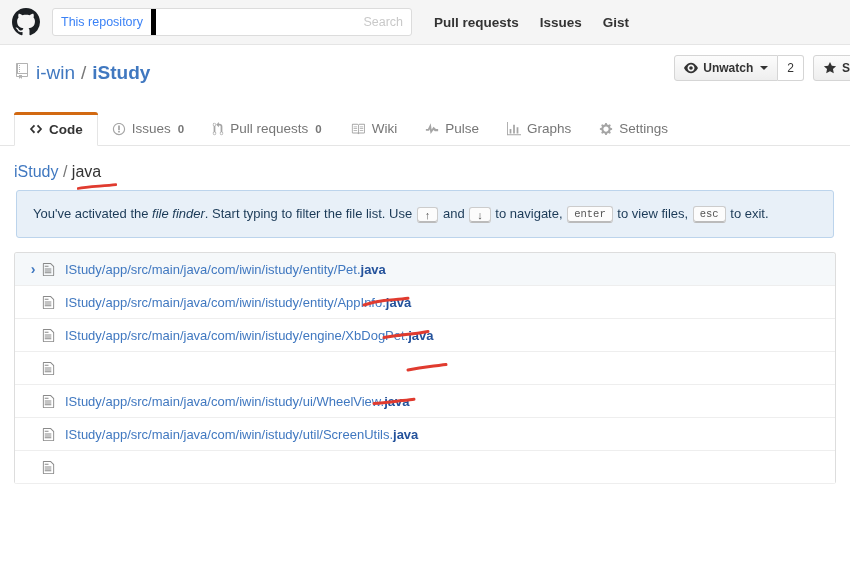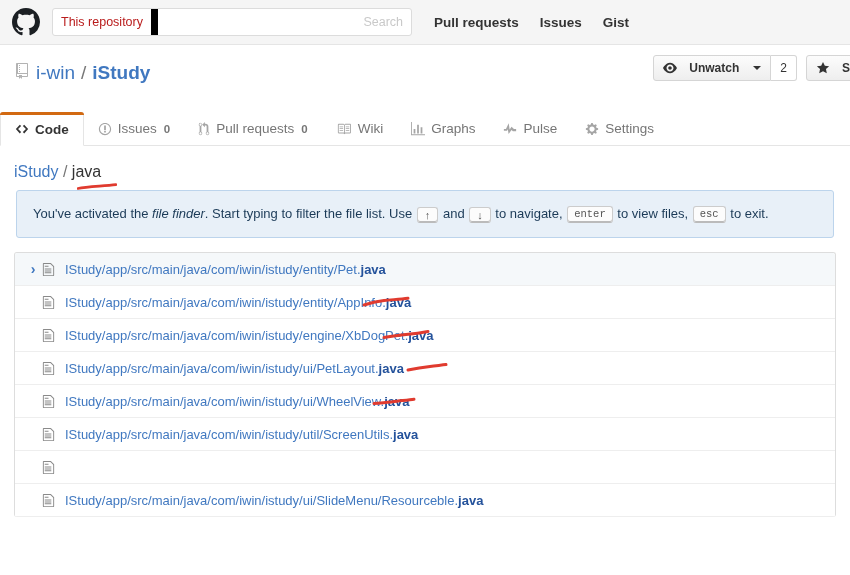--- a/index.html
+++ b/index.html
@@ -28,24 +28,24 @@
     align-items: stretch;
     margin-left: 12px;
     width: 360px;
     height: 28px;
     background: #fff;
     border: 1px solid #dcdcdc;
     border-radius: 3px;
   }
   .search-scope {
     font-size: 12.5px;
-    color: #b91c1c;
+    color: #3b82f6;
     padding: 0 8px;
     display: flex; align-items: center;
-    border-right: 7px solid #000000;
+    border-right: 5px solid #000000;
     white-space: nowrap;
   }
   .search-input {
     flex: 1 1 auto;
     border: 0; outline: none;
     font-size: 12.5px;
     font-family: "Liberation Sans", sans-serif;
     color: #333;
     padding: 0 8px;
     background: transparent;
@@ -86,21 +86,21 @@
   .repo-icon { display: inline-block; vertical-align: middle; opacity: .55; }
 
   .repo-actions {
     position: absolute;
     top: 10px; right: -10px;
     display: flex;
     gap: 9px;
   }
   .btn-group { display: flex; align-items: stretch; height: 26px; }
   .btn {
-    display: flex; align-items: center; gap: 12px;
+    display: flex; align-items: center; gap: 5px;
     background: linear-gradient(#fcfcfc, #eeeeee);
     border: 1px solid #d5d5d5;
     border-radius: 3px 0 0 3px;
     font-size: 12px;
     font-weight: bold;
     color: #333;
     padding: 0 9px;
     white-space: nowrap;
   }
   .btn.single { border-radius: 3px; }
@@ -119,20 +119,21 @@
     border-left: 4px solid transparent;
     border-right: 4px solid transparent;
     border-top: 4px solid #333;
     margin-left: 2px;
   }
 
   
   .tabs {
     display: flex;
     align-items: flex-end;
+    padding-left: 14px;
     height: 38px;
     border-bottom: 1px solid #e5e5e5;
     gap: 0;
   }
   .tab {
     display: flex; align-items: center; gap: 6px;
     font-size: 13.5px;
     color: #767676;
     padding: 0 14px;
     height: 33px;
@@ -377,35 +378,35 @@
         <path fill="#767676" d="M3 5h4v1H3V5zm0 3h4V7H3v1zm0 2h4V9H3v1zm11-5h-4v1h4V5zm0
           2h-4v1h4V7zm0 2h-4v1h4V9zm2-6v9c0 .55-.45 1-1 1H9.5l-1 1-1-1H2c-.55 0-1-.45-1-1V3c0-.55.45-1
           1-1h5.5l1 1 1-1H15c.55 0 1 .45 1 1zm-8 .5L7.5 3H2v9h6V3.5zm7-.5H9.5l-.5.5V12h6V3z"></path>
       </svg>
     </span>
     <span>Wiki</span>
   </a>
 
   <a class="tab" href="#">
     <span class="icon">
-      <svg width="14" height="14" viewBox="0 0 16 16" aria-hidden="true">
-        <path fill="#767676" d="M16 14v1H0V0h1v14h15zM5 13H3V8h2v5zm4 0H7V3h2v10zm4 0h-2V6h2v7z"></path>
-      </svg>
-    </span>
-    <span>Graphs</span>
-  </a>
-
-  <a class="tab" href="#">
-    <span class="icon">
       <svg width="14" height="14" viewBox="0 0 14 16" aria-hidden="true">
         <path fill="#767676" d="M11.5 8L8.8 5.4 6.6 8.5 5.5 1.5 2.38 8H0V10h3.6l.9-1.8.9 5.4
           3.3-4.6 1.6 1.5H14V8h-2.5z"></path>
       </svg>
     </span>
     <span>Pulse</span>
+  </a>
+
+  <a class="tab" href="#">
+    <span class="icon">
+      <svg width="14" height="14" viewBox="0 0 16 16" aria-hidden="true">
+        <path fill="#767676" d="M16 14v1H0V0h1v14h15zM5 13H3V8h2v5zm4 0H7V3h2v10zm4 0h-2V6h2v7z"></path>
+      </svg>
+    </span>
+    <span>Graphs</span>
   </a>
 
   <a class="tab" href="#">
     <span class="icon">
       <svg width="14" height="14" viewBox="0 0 14 16" aria-hidden="true">
         <path fill="#767676" d="M14 8.77v-1.6l-1.94-.64-.45-1.09.88-1.84-1.13-1.13-1.81.91-1.09-.45-.69-1.92h-1.6
           L5.55 2.9l-1.1.45-1.84-.88-1.13 1.13.91 1.81-.45 1.09L0 7.23v1.59l1.94.64.45 1.09-.88 1.84 1.13
           1.13 1.81-.91 1.09.45.69 1.92h1.59l.63-1.94 1.11-.45 1.84.88 1.13-1.13-.92-1.81.47-1.09L14
           8.75v.02zM7 11c-1.66 0-3-1.34-3-3s1.34-3 3-3 3 1.34 3 3-1.34 3-3 3z"></path>
       </svg>
@@ -461,21 +462,20 @@
         <span class="fname"><span>IStudy/app/src/main/java/com/iwin/istudy/engine/XbDogPet</span><span class="dot">.</span><span class="match">java</span></span>
       </div>
       <div class="file-row">
         <span class="chev"></span>
         <span class="file-icon">
           <svg width="15" height="15" viewBox="0 0 12 16" aria-hidden="true">
   <path fill="#767676" d="M6 5H2V4h4v1zM2 8h7V7H2v1zm0 2h7V9H2v1zm0 2h7v-1H2v1zm10-7.5V14c0
   .55-.45 1-1 1H1c-.55 0-1-.45-1-1V2c0-.55.45-1 1-1h7.5L12 4.5zM11 5L8 2H1v12h10V5z"></path>
           </svg>
         </span>
-        <span class="fname"><span>IStudy/app/src/main/java/com/iwin/istudy/ui/PetLayout</span><span class="dot">.</span><span class="match">java</span></span>
       </div>
       <div class="file-row">
         <span class="chev"></span>
         <span class="file-icon">
           <svg width="15" height="15" viewBox="0 0 12 16" aria-hidden="true">
   <path fill="#767676" d="M6 5H2V4h4v1zM2 8h7V7H2v1zm0 2h7V9H2v1zm0 2h7v-1H2v1zm10-7.5V14c0
   .55-.45 1-1 1H1c-.55 0-1-.45-1-1V2c0-.55.45-1 1-1h7.5L12 4.5zM11 5L8 2H1v12h10V5z"></path>
           </svg>
         </span>
         <span class="fname"><span>IStudy/app/src/main/java/com/iwin/istudy/ui/WheelView</span><span class="dot">.</span><span class="match">java</span></span>
@@ -491,30 +491,20 @@
         <span class="fname"><span>IStudy/app/src/main/java/com/iwin/istudy/util/ScreenUtils</span><span class="dot">.</span><span class="match">java</span></span>
       </div>
       <div class="file-row">
         <span class="chev"></span>
         <span class="file-icon">
           <svg width="15" height="15" viewBox="0 0 12 16" aria-hidden="true">
   <path fill="#767676" d="M6 5H2V4h4v1zM2 8h7V7H2v1zm0 2h7V9H2v1zm0 2h7v-1H2v1zm10-7.5V14c0
   .55-.45 1-1 1H1c-.55 0-1-.45-1-1V2c0-.55.45-1 1-1h7.5L12 4.5zM11 5L8 2H1v12h10V5z"></path>
           </svg>
         </span>
-      </div>
-      <div class="file-row">
-        <span class="chev"></span>
-        <span class="file-icon">
-          <svg width="15" height="15" viewBox="0 0 12 16" aria-hidden="true">
-  <path fill="#767676" d="M6 5H2V4h4v1zM2 8h7V7H2v1zm0 2h7V9H2v1zm0 2h7v-1H2v1zm10-7.5V14c0
-  .55-.45 1-1 1H1c-.55 0-1-.45-1-1V2c0-.55.45-1 1-1h7.5L12 4.5zM11 5L8 2H1v12h10V5z"></path>
-          </svg>
-        </span>
-        <span class="fname"><span>IStudy/app/src/main/java/com/iwin/istudy/ui/SlideMenu/Resourceble</span><span class="dot">.</span><span class="match">java</span></span>
       </div>
     </div>
 </div>
 
 <svg class="mark" style="left:362px; top:294px;" width="48" height="14" viewBox="0 0 48 14">
   <path d="M2 11 C 8 9, 14 7.5, 22 6.5 C 30 5.6, 38 5.4, 46 4.2" stroke="#e03b2f" stroke-width="3" fill="none" stroke-linecap="round"></path>
 </svg>
 
 <svg class="mark" style="left:382px; top:327px;" width="48" height="14" viewBox="0 0 48 14">
   <path d="M2 10.5 C 9 9.5, 16 8.6, 24 7.6 C 32 6.6, 39 5.6, 46 4.4" stroke="#e03b2f" stroke-width="3" fill="none" stroke-linecap="round"></path>

